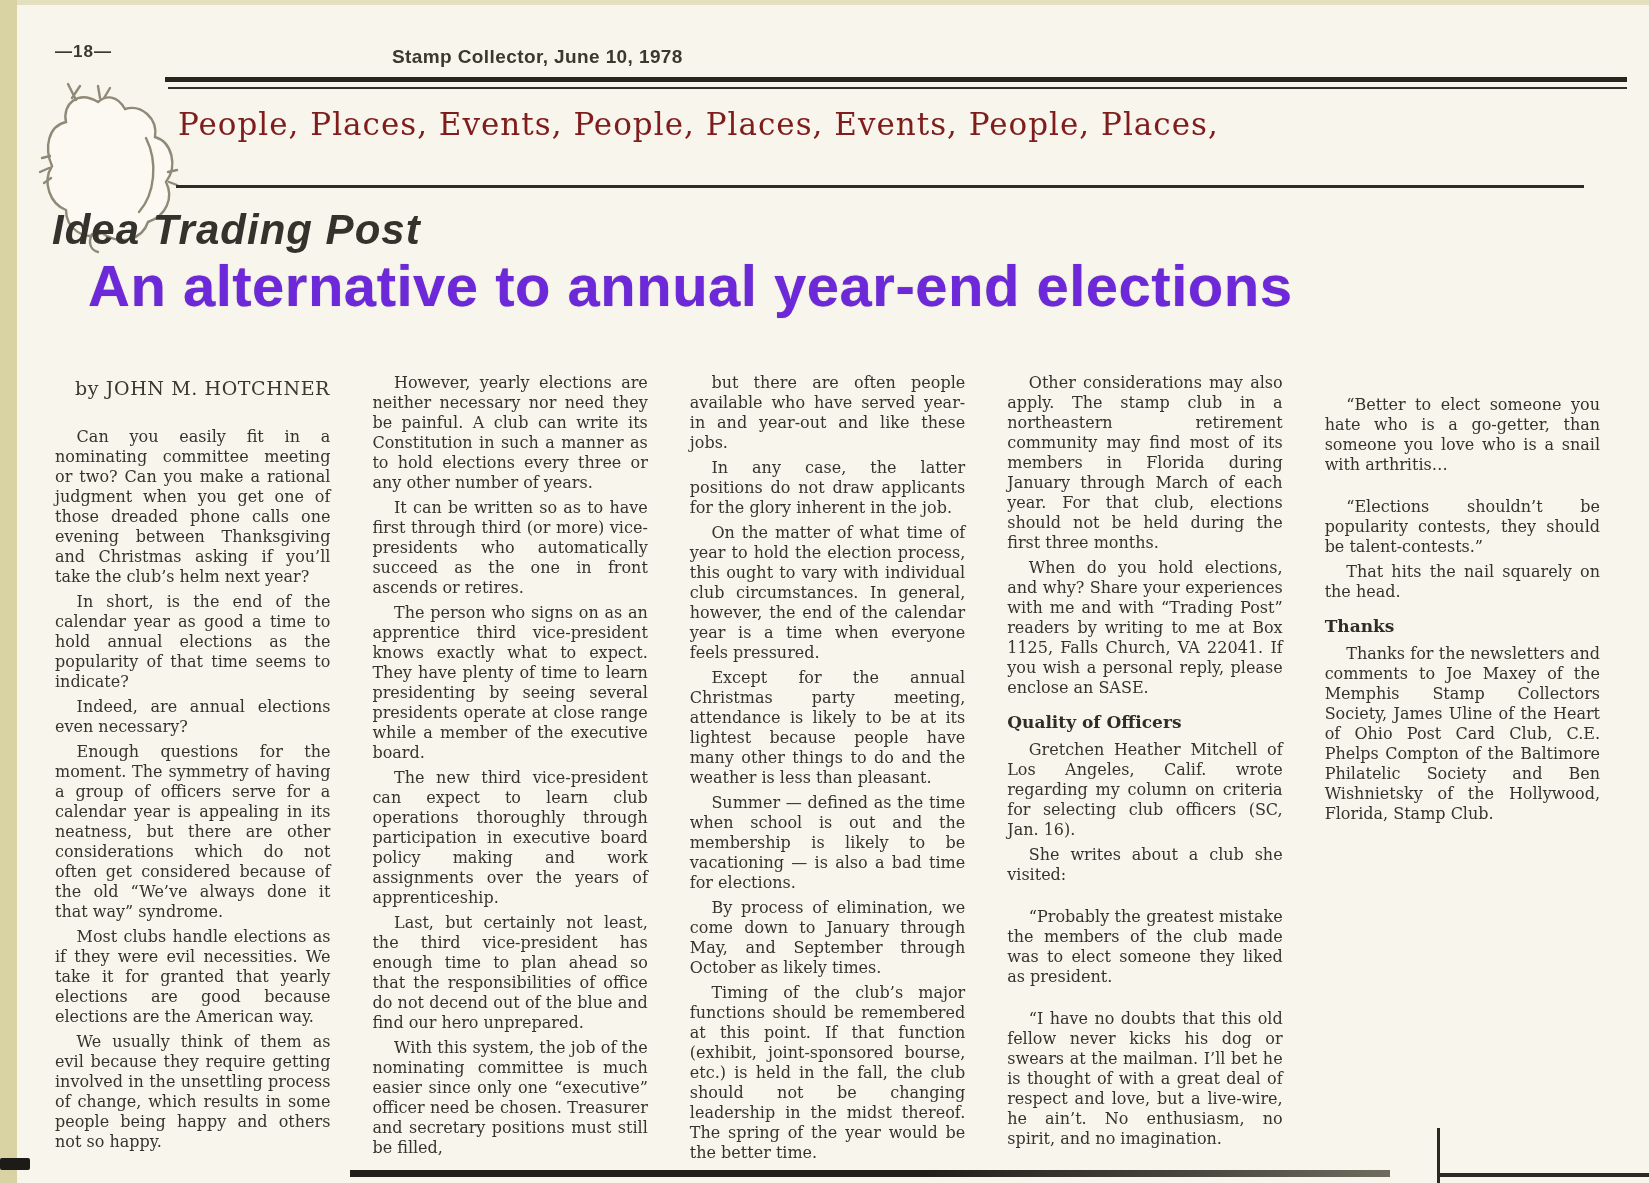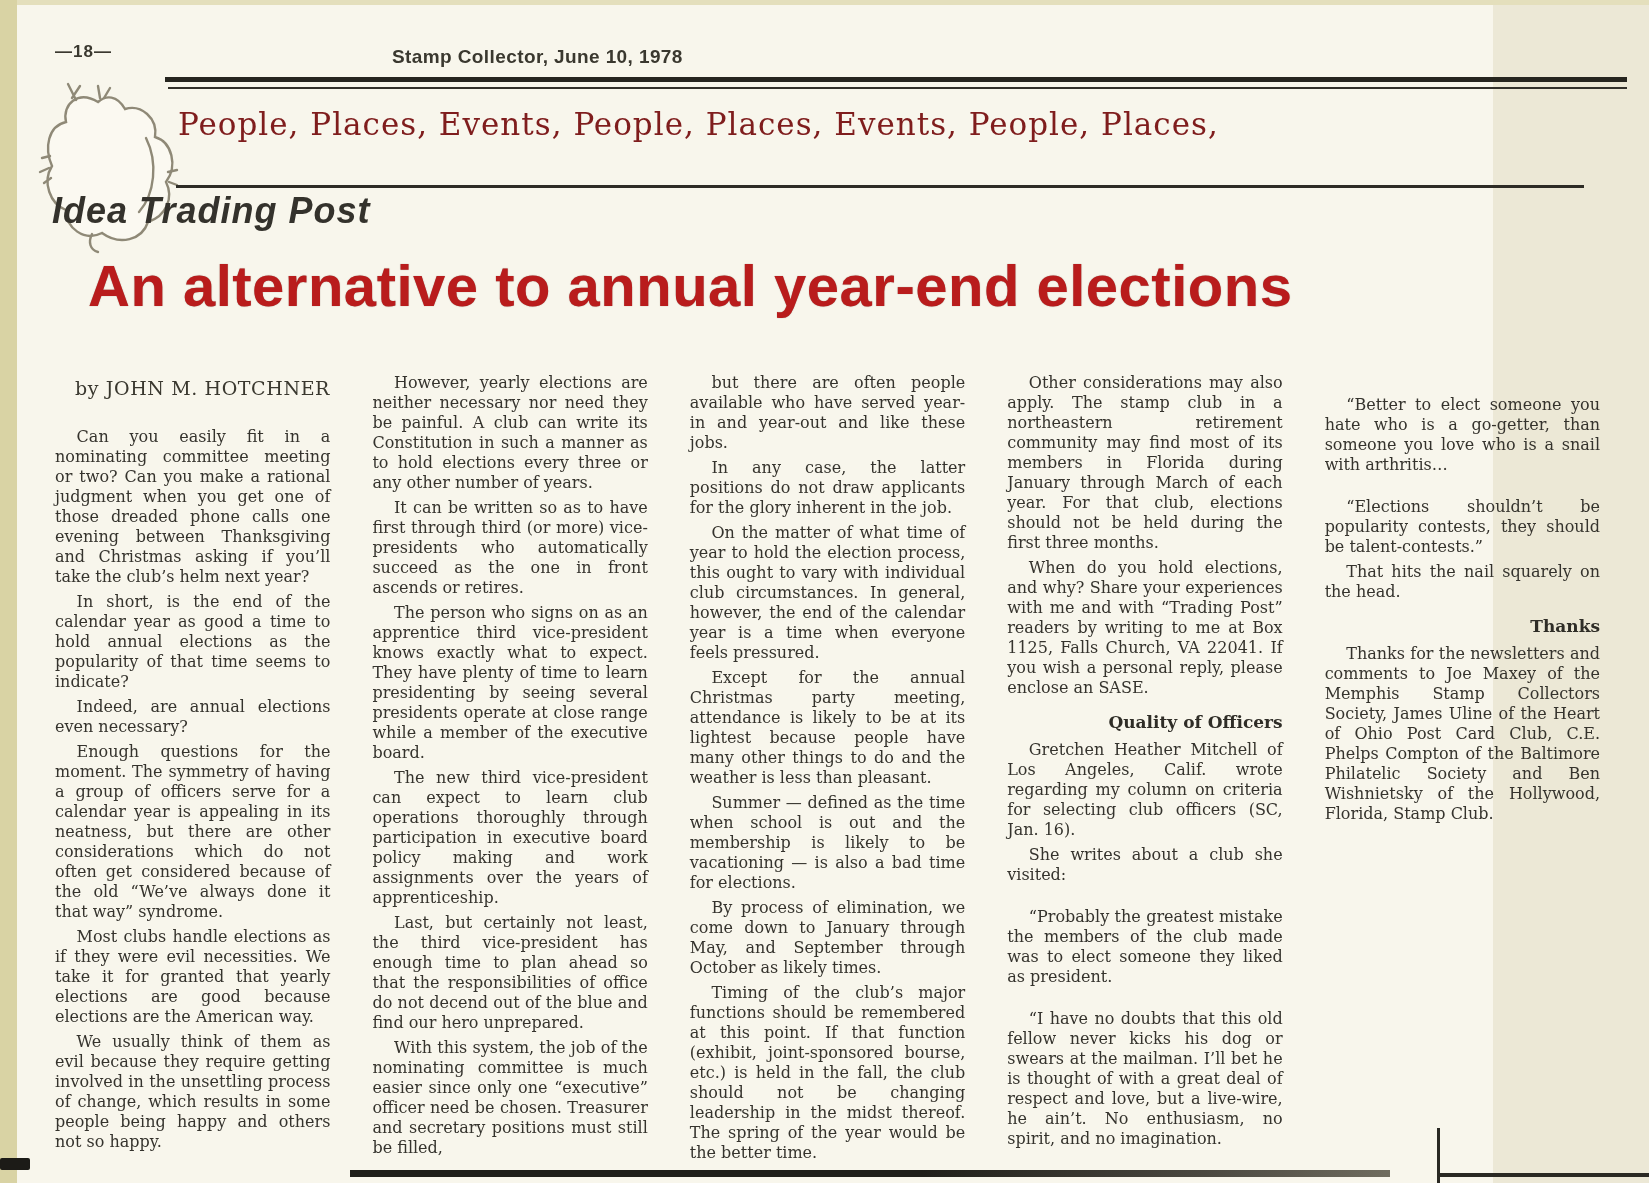--- a/index.html
+++ b/index.html
@@ -3,21 +3,21 @@
 <meta charset="utf-8">
 <style>
   html,body{margin:0;padding:0;}
   body{
     width:1649px;height:1183px;
     background:#ece8d6;
     font-family:"DejaVu Serif", serif;
     overflow:hidden;
   }
   .page{
-    position:relative;width:1493px;height:1183px;
+    position:relative;width:1649px;height:1183px;
     background:#f8f6ec;
     color:#35332d;
   }
   
   .edge{position:absolute;background:#d9d3a4;}
   .edge-left{left:0;top:0;width:17px;height:1183px;}
   .edge-top{left:0;top:0;width:1649px;height:5px;background:#e4dfbc;}
   .edge-right{right:0;top:0;width:9px;height:1183px;background:#e7e2c2;}
 
   .pgnum{
@@ -36,48 +36,48 @@
   .rule-banner-bottom{left:176px;top:185px;width:1408px;height:3px;background:#2e2c26;}
 
   .banner{
     position:absolute;left:178px;top:106px;
     font-family:"DejaVu Serif",serif;font-size:31px;color:#7f1d1d;
     letter-spacing:1px;white-space:nowrap;
   }
   .logo{position:absolute;left:34px;top:80px;}
 
   .section-title{
-    position:absolute;left:52px;top:190px;
+    position:absolute;left:52px;top:206px;
     font-family:"Liberation Sans",sans-serif;font-style:italic;font-weight:700;
-    font-size:36px;color:#34322c;letter-spacing:1px;
+    font-size:42px;color:#34322c;letter-spacing:1px;
   }
   .headline{
     position:absolute;left:88px;top:252px;width:1500px;
     font-family:"Liberation Sans",sans-serif;font-weight:700;
-    font-size:58px;color:#b91c1c;letter-spacing:.5px;white-space:nowrap;
+    font-size:58px;color:#6d28d9;letter-spacing:.5px;white-space:nowrap;
     text-shadow:0 0 1px rgba(74,71,62,.55);
   }
 
   .columns{
     position:absolute;left:55px;top:373px;width:1545px;height:812px;
     display:flex;gap:42px;
   }
   .col{flex:1 1 0;min-width:0;}
   .byline{
     font-size:19px;letter-spacing:.6px;color:#3a382f;
     padding-left:20px;margin:4px 0 28px 0;
   }
   .para{
     font-size:16px;line-height:20px;margin:0 0 5px 0;
     text-align:justify;text-indent:1.35em;
     color:#35332d;
   }
   .para.quote{margin-top:22px;}
   .subhead{
-    font-size:17px;font-weight:700;text-align:right;
+    font-size:17px;font-weight:700;text-align:left;
     margin:14px 0 8px 0;color:#2f2d27;
   }
 
   .bottom-bar{
     position:absolute;left:350px;top:1170px;width:1040px;height:7px;
     background:linear-gradient(90deg,#201f1a 0%,#201f1a 55%,#4a4840 82%,#6f6c5f 100%);
   }
   .corner-v{position:absolute;left:1437px;top:1128px;width:3px;height:55px;background:#2a2923;}
   .corner-h{position:absolute;left:1437px;top:1173px;width:212px;height:4px;background:#2a2923;}
   .ink-smudge{position:absolute;left:0;top:1158px;width:30px;height:12px;background:#1c1b17;border-radius:2px;}

